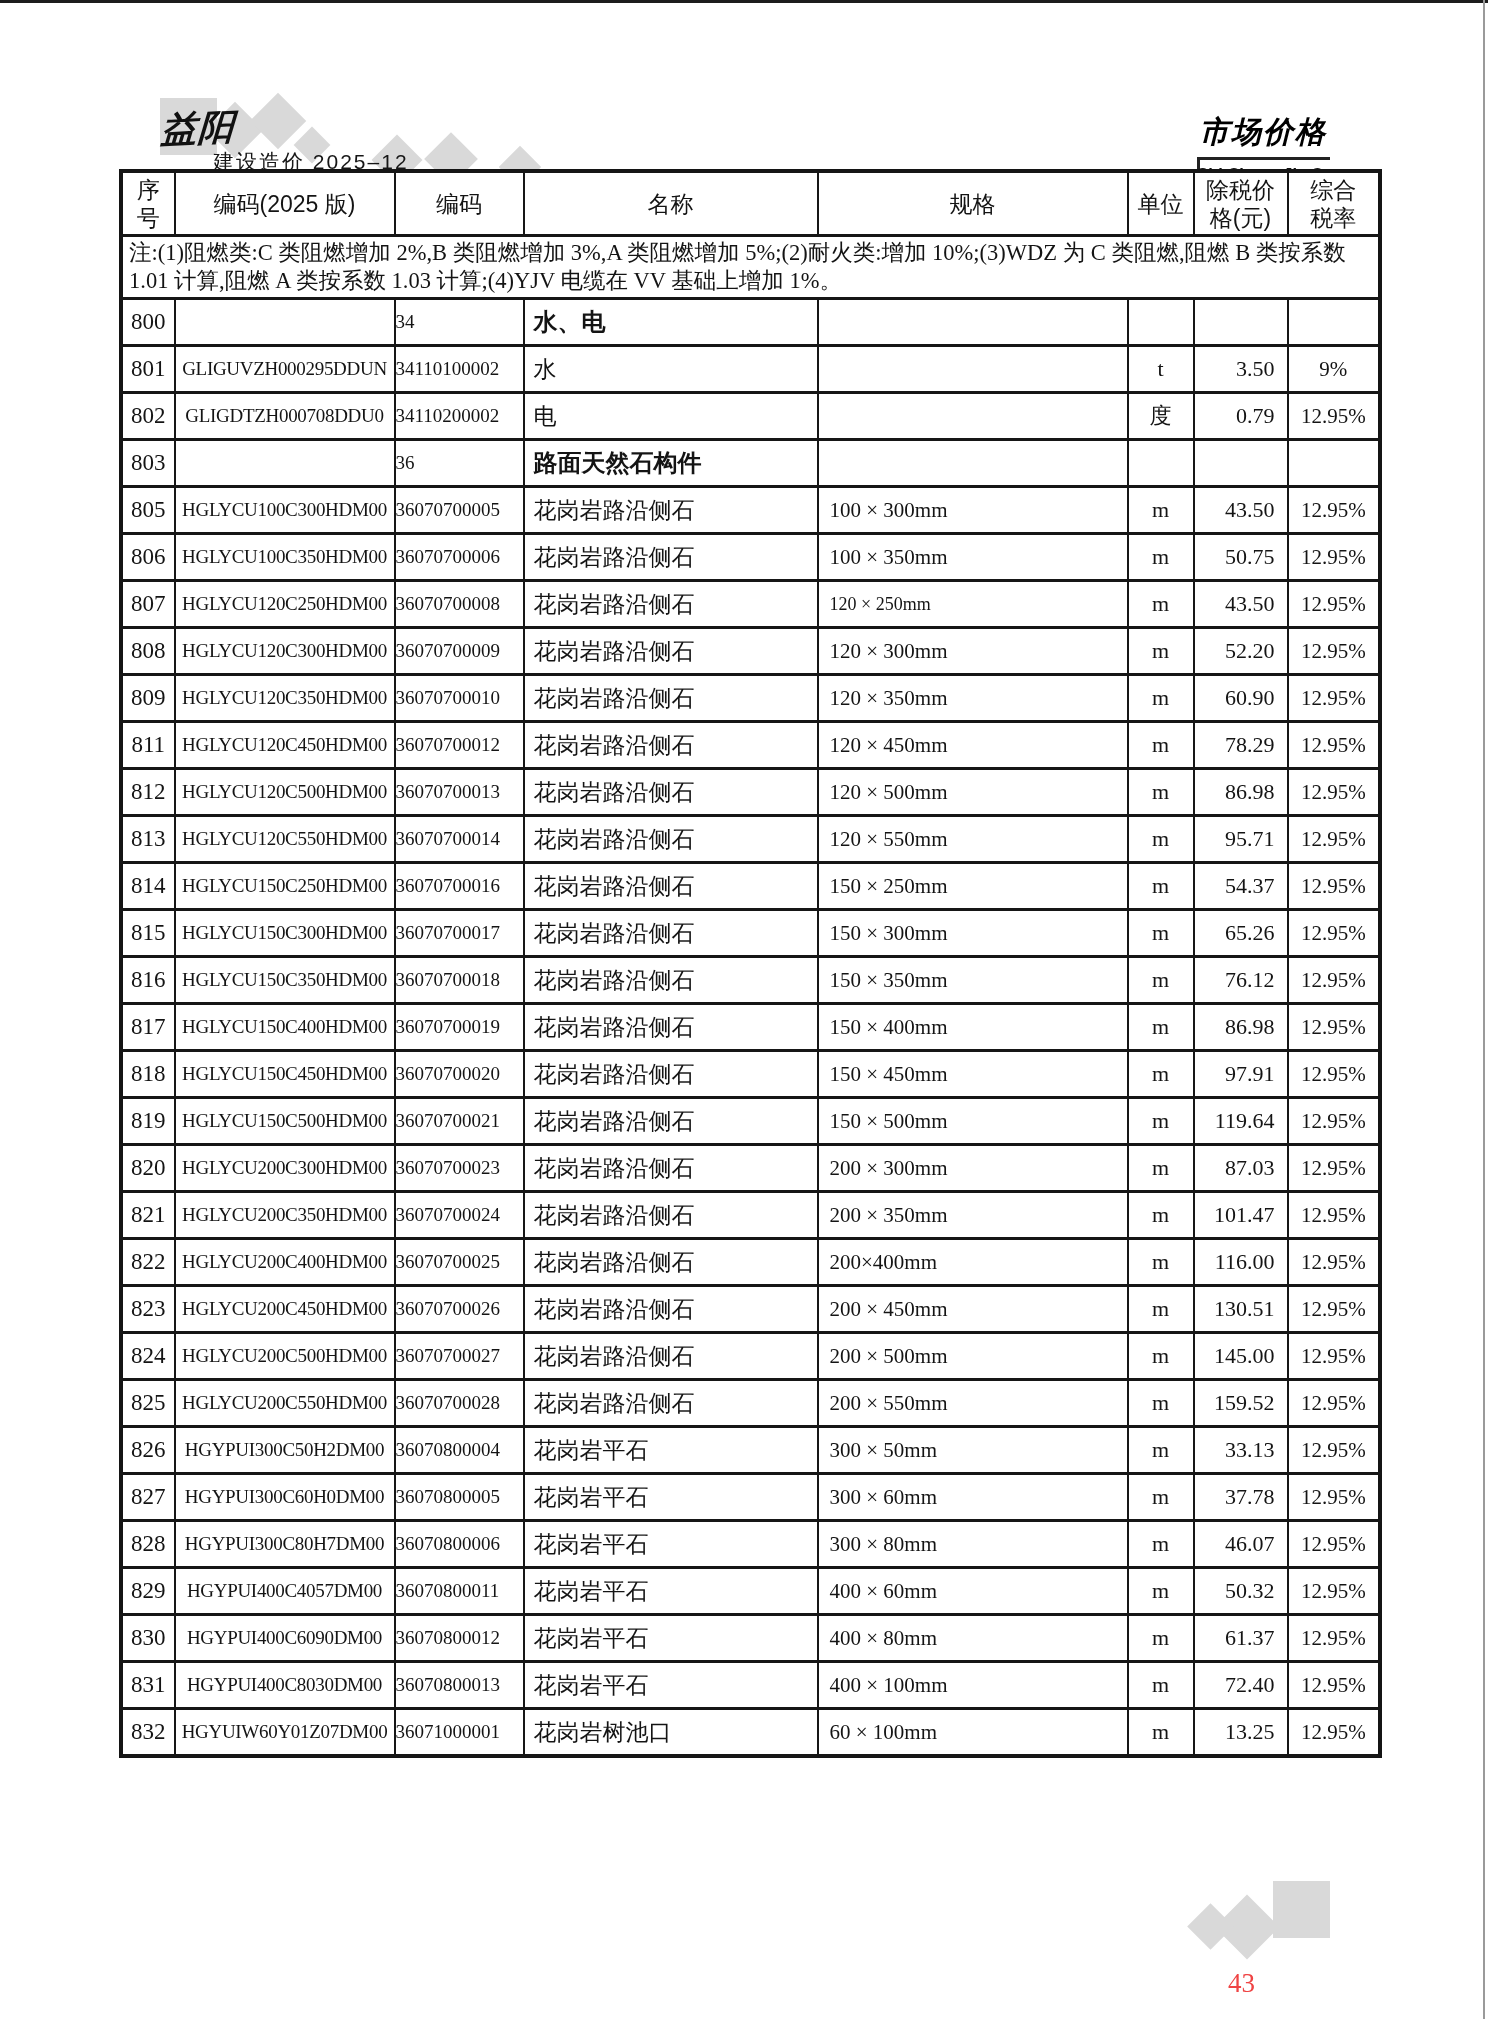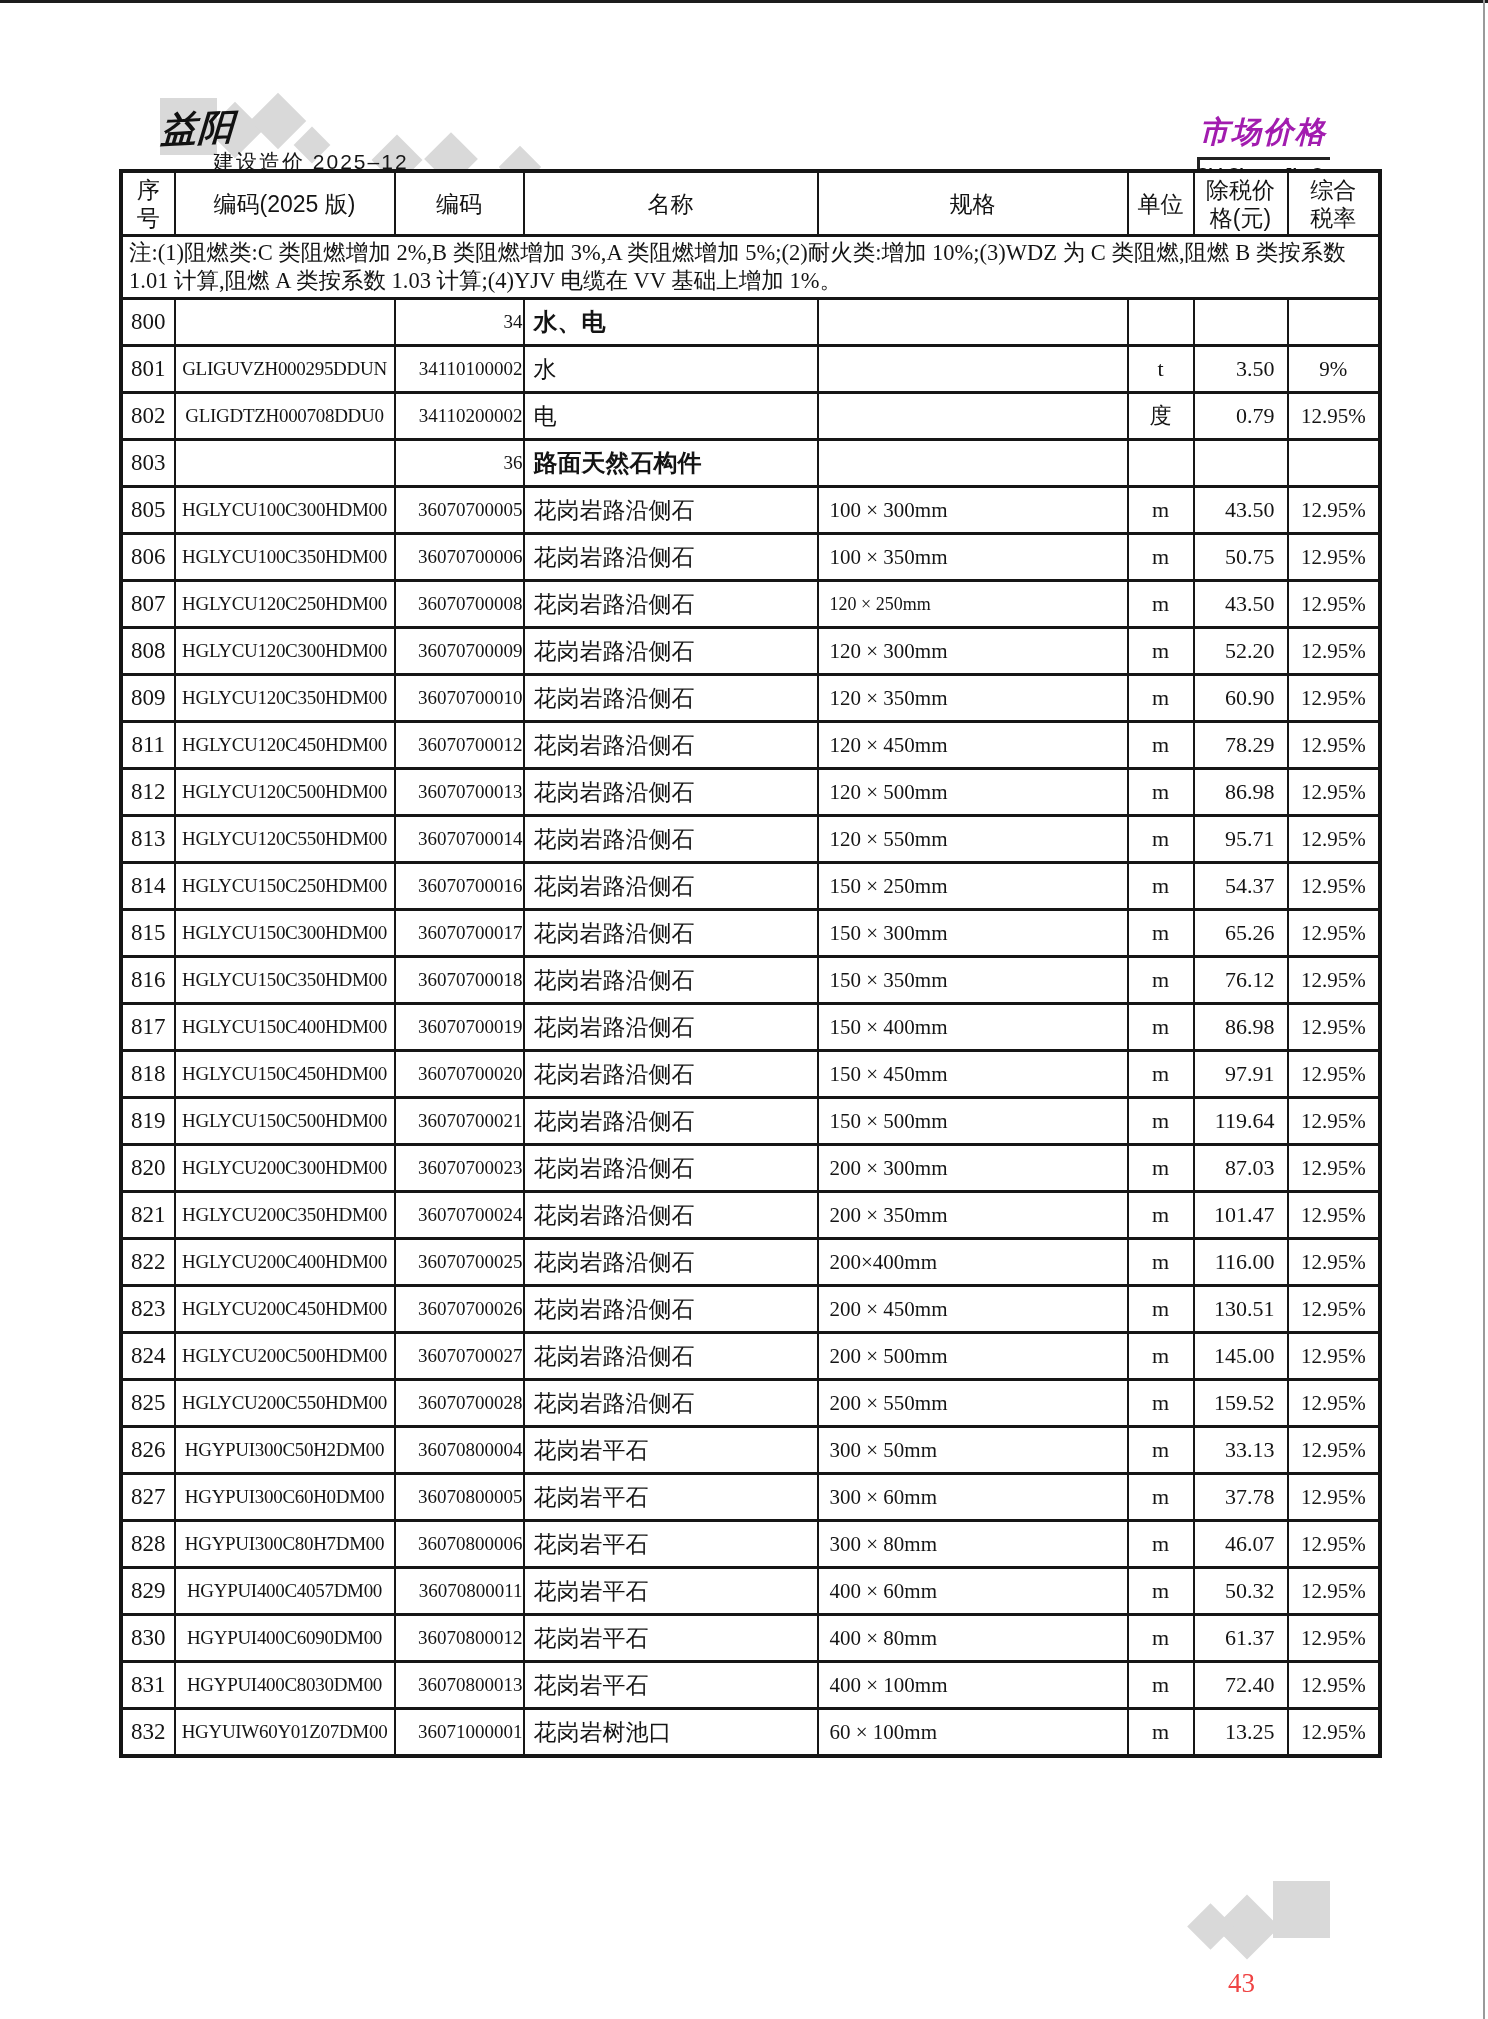--- a/index.html
+++ b/index.html
@@ -33,21 +33,21 @@
   .d6 { left:505px; top:152px; width:30px; height:30px; }
   .edition-title {
     position:absolute; left:213px; top:148px; z-index:2;
     font-family:"Liberation Sans","DejaVu Sans",sans-serif;
     font-size:21px; letter-spacing:2px; color:#161616;
   }
   .head-rule { position:absolute; left:155px; top:184px; width:1043px; height:4px; background:#1a1a1a; z-index:2; }
   .right-title {
     position:absolute; left:1196px; top:112px; width:134px; z-index:2;
     text-align:center; font-family:"DejaVu Serif","Liberation Serif",serif;
-    font-size:30px; font-weight:bold; font-style:italic; letter-spacing:2px; color:#a21caf;
+    font-size:30px; font-weight:bold; font-style:italic; letter-spacing:2px; color:#000000;
   }
   .pinyin-box {
     position:absolute; left:1197px; top:157px; width:133px; height:31px; z-index:2;
     border-top:3px solid #222; border-left:3px solid #222;
     display:flex; align-items:center; justify-content:center;
   }
   .pinyin-box span {
     font-family:"Liberation Sans","DejaVu Sans",sans-serif;
     font-size:16.5px; font-weight:bold; color:#111; white-space:nowrap;
   }
@@ -69,21 +69,21 @@
     font-family:"Liberation Sans","DejaVu Sans",sans-serif;
     font-size:23px; line-height:28px; text-align:center; white-space:pre-line;
   }
   td { height:47px; font-size:22px; }
   td.note-cell {
     height:60px; font-size:22.5px; line-height:28px;
     padding:2px 8px 2px 6px; text-align:left;
   }
   td.seq   { text-align:center; font-size:23px; }
   td.c25   { text-align:center; font-size:19px; letter-spacing:-0.3px; white-space:nowrap; }
-  td.code  { text-align:right; font-size:19px; }
+  td.code  { text-align:left; font-size:19px; }
   td.name  { text-align:left; padding-left:9px; font-size:23px; white-space:nowrap; }
   td.spec  { text-align:left; padding-left:11px; font-size:21px; white-space:nowrap; }
   td.spec.small { font-size:18px; }
   td.unit  { text-align:center; font-size:22px; }
   td.price { text-align:right; padding-right:12px; font-size:22px; }
   td.rate  { text-align:center; font-size:21px; }
   tr.cat td.name {
     font-family:"Liberation Sans","DejaVu Sans",sans-serif;
     font-weight:bold; font-size:24px;
   }

